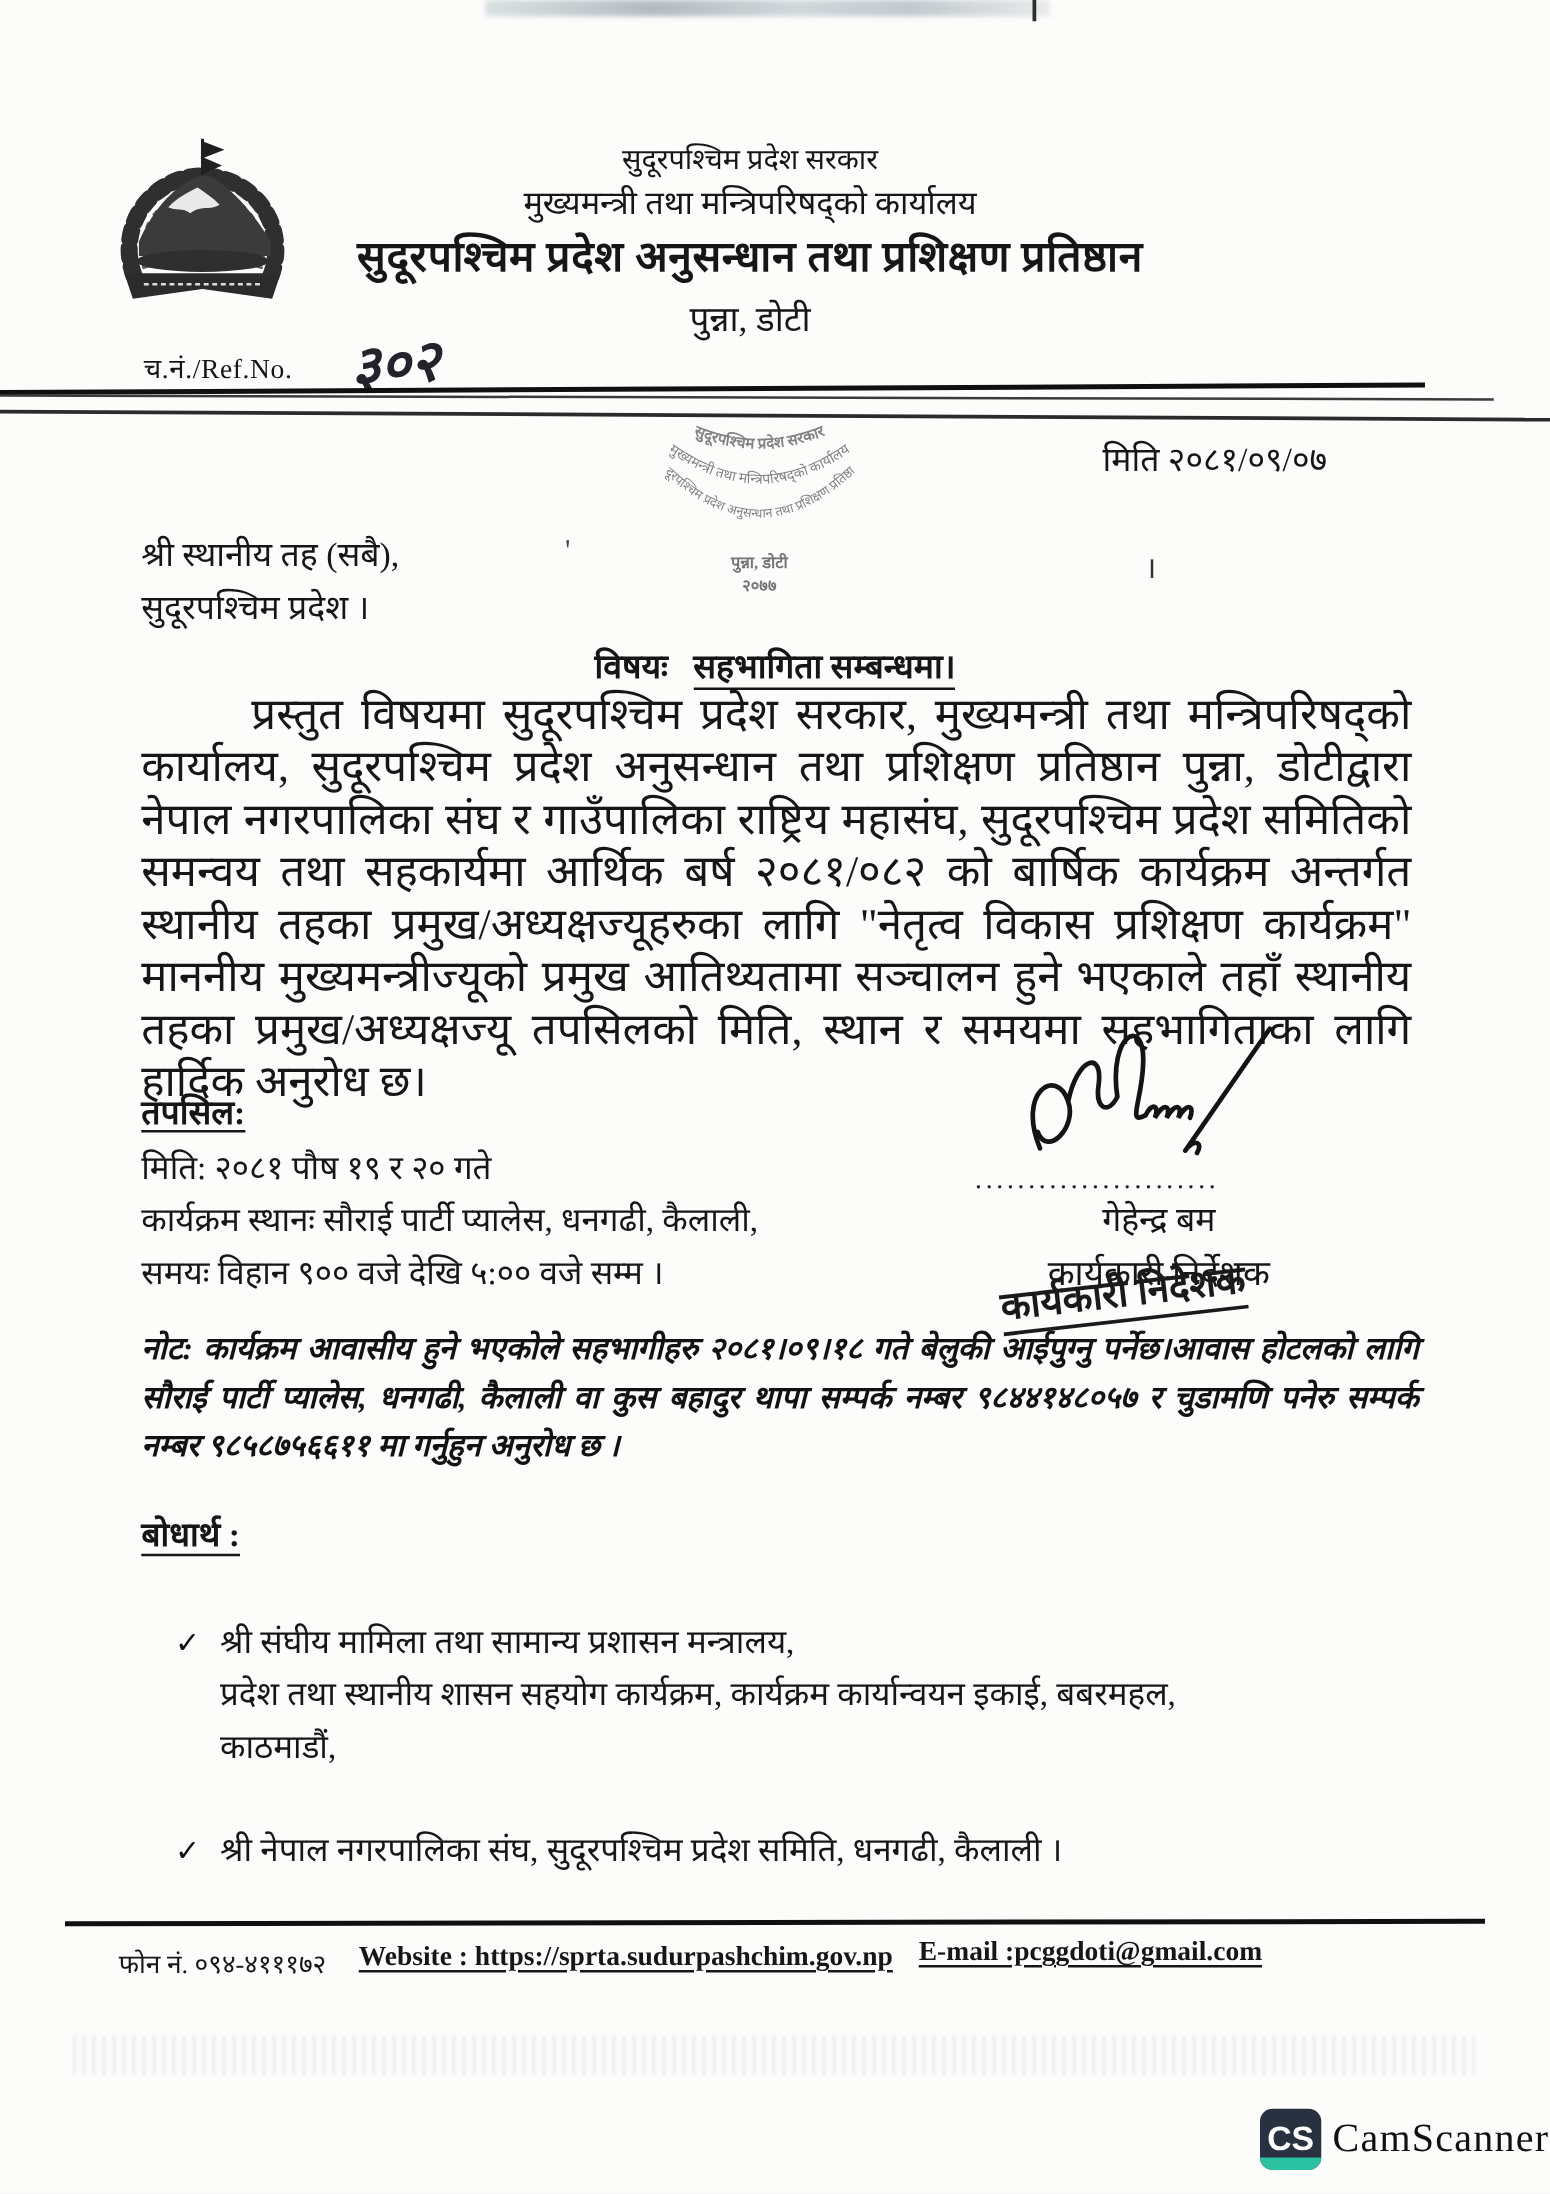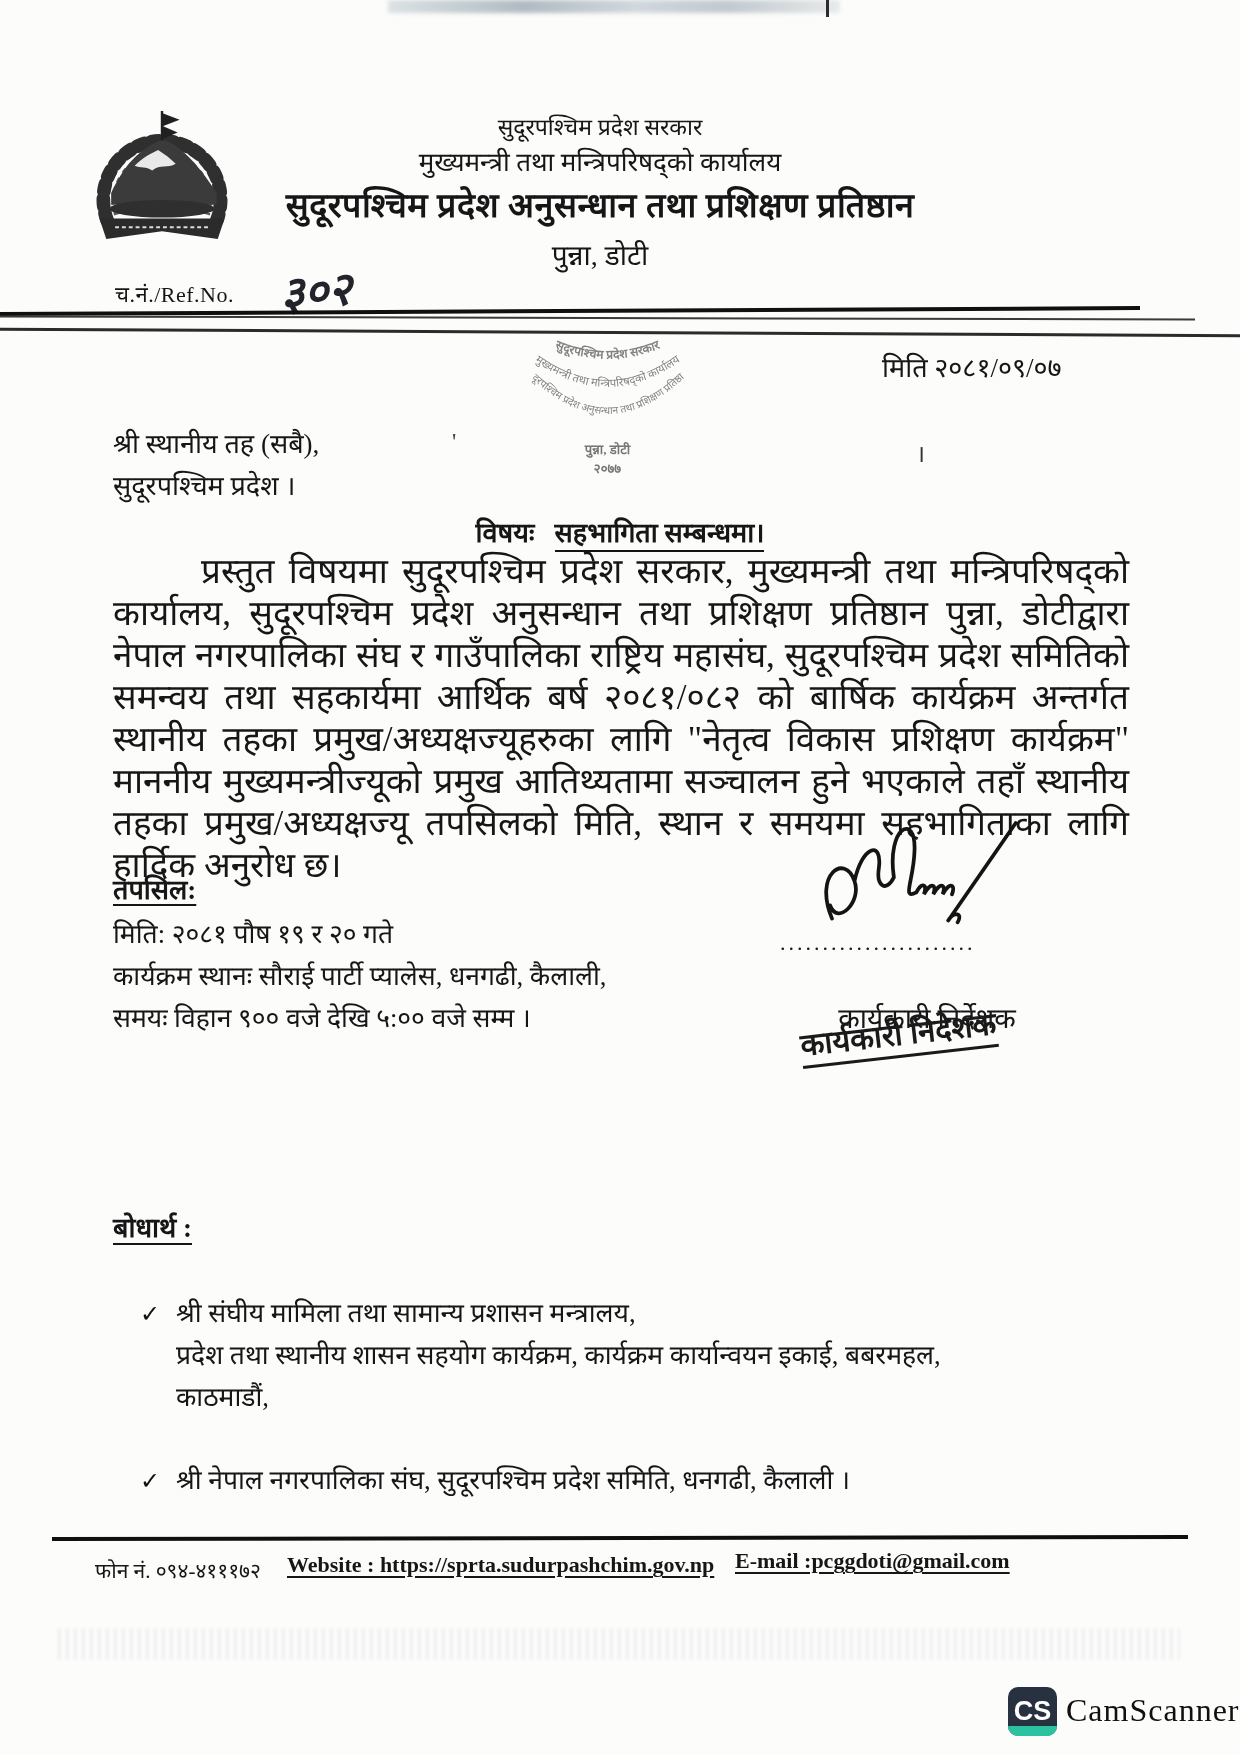--- a/index.html
+++ b/index.html
@@ -159,24 +159,26 @@
   <div class="abs sig-wrap">
     <svg class="sig-svg" width="300" height="150" viewBox="0 0 300 160">
       <path fill="none" stroke="#141414" stroke-width="4" stroke-linecap="round" d="M38,118 C18,70 52,48 62,78 C70,100 44,126 36,104
            M62,78 C70,40 92,34 88,64 C85,84 96,90 104,74
            M104,74 C96,20 128,4 126,46 C125,78 112,98 128,90
            M128,90 C134,78 140,82 136,92 C144,78 150,82 146,92 C154,78 160,82 156,92 C164,78 170,82 166,92
            M234,16 L162,120
            M162,120 C168,110 178,112 172,122"></path>
     </svg>
     <div class="sig-dots">.......................</div>
+    <div class="sig-name">गेहेन्द्र बम</div>
     <div class="sig-title">कार्यकारी निर्देशक</div>
     <div class="sig-stamp">कार्यकारी निदेशक</div>
   </div>
 
+  <div class="abs note">नोट: कार्यक्रम आवासीय हुने भएकोले सहभागीहरु २०८१।०९।१८ गते बेलुकी आईपुग्नु पर्नेछ।आवास होटलको लागि सौराई पार्टी प्यालेस, धनगढी, कैलाली वा कुस बहादुर थापा सम्पर्क नम्बर ९८४४१४८०५७ र चुडामणि पनेरु सम्पर्क नम्बर ९८५८७५६६११ मा गर्नुहुन अनुरोध छ ।</div>
 
   <div class="abs cc-head">बोधार्थ :</div>
   <div class="abs cc-row cc-r2">
     <span class="chk">✓</span><span>श्री संघीय मामिला तथा सामान्य प्रशासन मन्त्रालय,</span>
   </div>
   <div class="abs cc-sub1">प्रदेश तथा स्थानीय शासन सहयोग कार्यक्रम, कार्यक्रम कार्यान्वयन इकाई,  बबरमहल,</div>
   <div class="abs cc-sub2">काठमाडौं,</div>
   <div class="abs cc-row cc-r4">
     <span class="chk">✓</span><span>श्री नेपाल नगरपालिका संघ, सुदूरपश्चिम प्रदेश समिति, धनगढी, कैलाली ।</span>
   </div>

